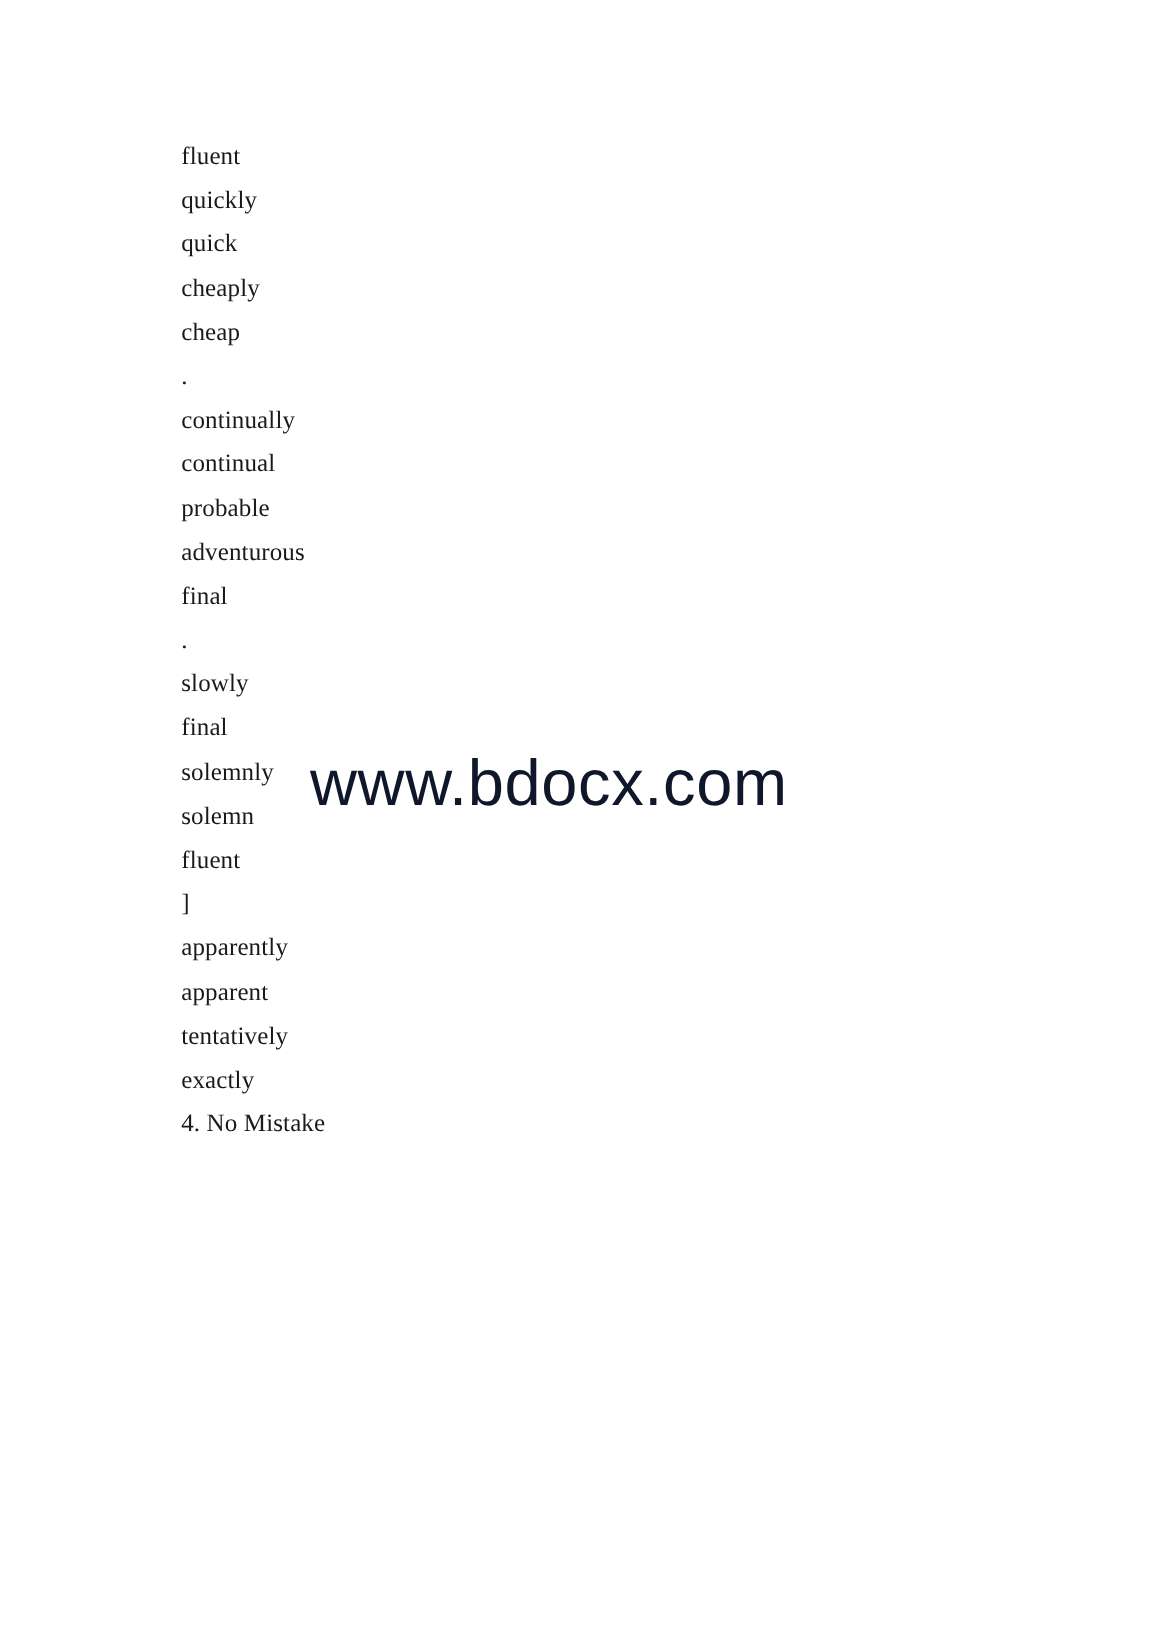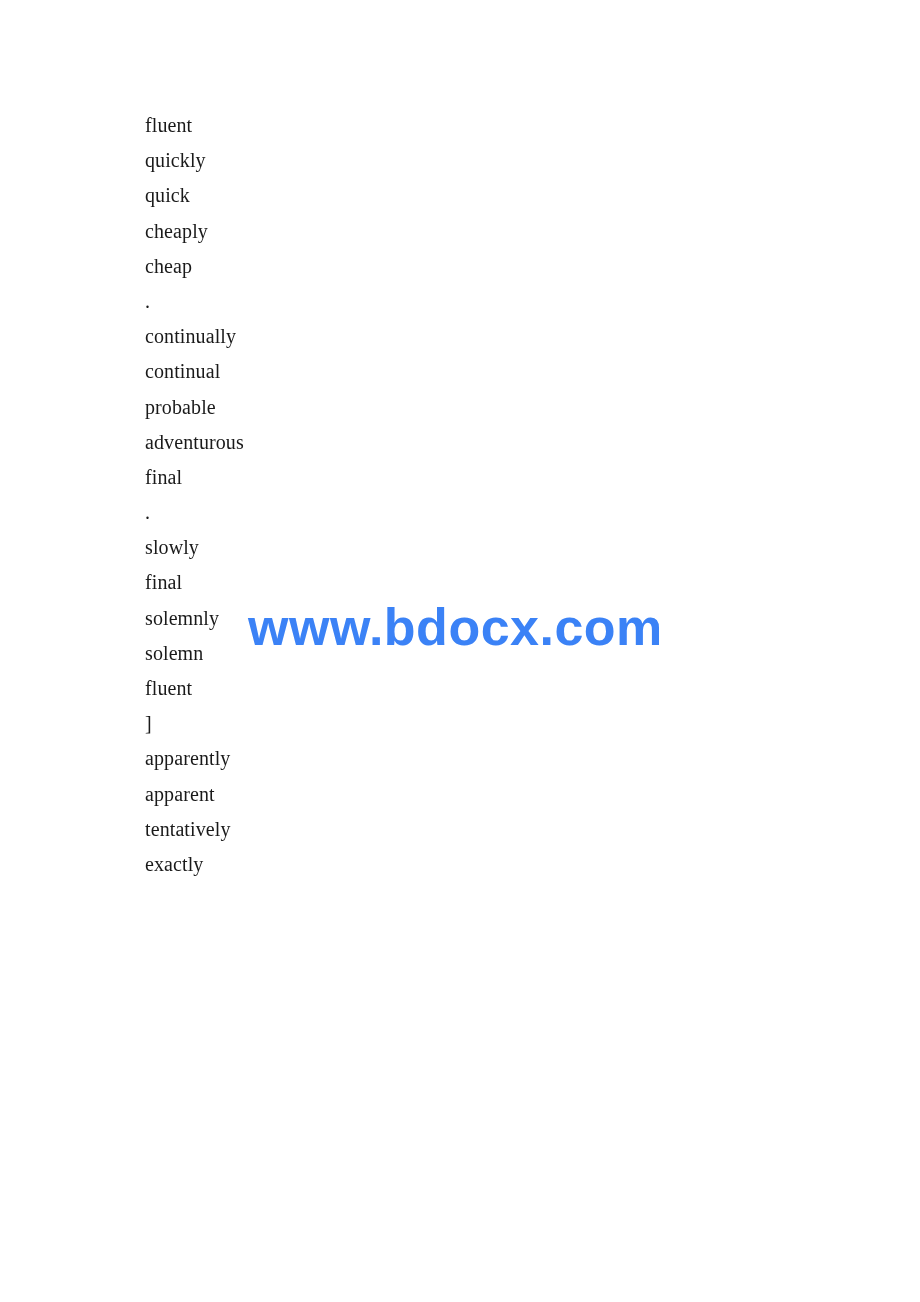--- a/index.html
+++ b/index.html
@@ -18,23 +18,23 @@
     height: 1302px;
     background: #ffffff;
     overflow: hidden;
   }
   .watermark {
     position: absolute;
     left: 248px;
     top: 601px;
     font-family: "Liberation Sans", "DejaVu Sans", sans-serif;
     font-size: 52px;
-    font-weight: 700;
+    font-weight: 400;
     letter-spacing: 0.5px;
-    color: #3b82f6;
+    color: #0f172a;
     white-space: nowrap;
     line-height: 1;
     user-select: none;
     pointer-events: none;
     z-index: 1;
   }
   .content {
     position: absolute;
     left: 145px;
     top: 108px;
@@ -77,15 +77,16 @@
       <div class="doc-line">slowly</div>
       <div class="doc-line">final</div>
       <div class="doc-line">solemnly</div>
       <div class="doc-line">solemn</div>
       <div class="doc-line">fluent</div>
       <div class="doc-line sep">]</div>
       <div class="doc-line">apparently</div>
       <div class="doc-line">apparent</div>
       <div class="doc-line">tentatively</div>
       <div class="doc-line">exactly</div>
+      <div class="doc-line">4. No Mistake</div>
     </div>
 
 </div>
 
 </body></html>

